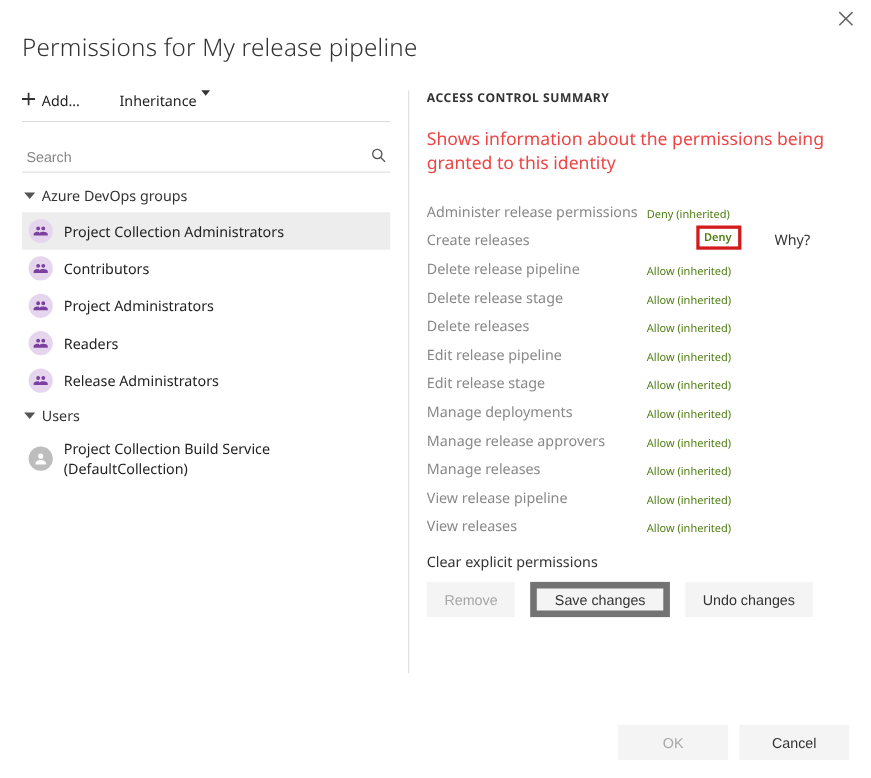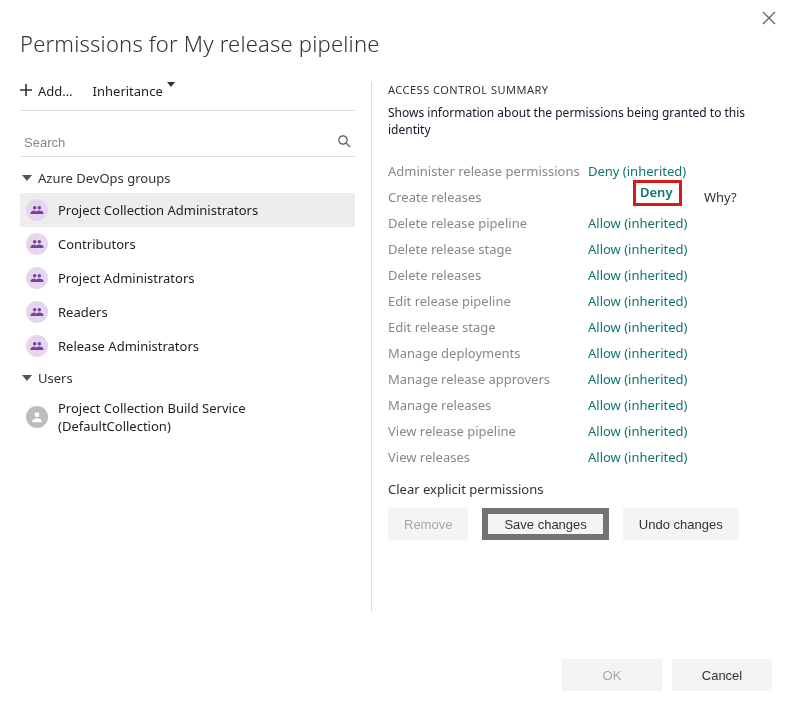--- a/index.html
+++ b/index.html
@@ -19,21 +19,21 @@
   .close-x { position:absolute; top:10px; right:16px; font-size:14px; color:#666; cursor:default; font-weight:300;}
   .title { font-size:22px; font-weight:300; color:#333; margin:16px 0 24px 0; letter-spacing:.2px;}
   .content-row { display:flex; height:530px; }
 
   
   .left { width:345px; display:flex; flex-direction:column; padding-right:10px; }
 
   .toolbar { display:flex; align-items:center; gap:20px; font-size:13px; color:#222; margin-bottom:6px;}
   .add-item { display:inline-flex; align-items:center; gap:6px; cursor:default;}
   .add-item svg { width:12px; height:12px; }
-  .inh { display:inline-flex; align-items:flex-start; gap:4px; cursor:default; color:#222;}
+  .inh { display:inline-flex; align-items:flex-start; gap:4px; cursor:default; color:#222;margin-left:16px;}
   .chev { display:inline-block; width:0;height:0;border-left:4px solid transparent;border-right:4px solid transparent;border-top:5px solid #333;}
 
   .hr { border:none; height:1px; background:#ddd; margin:4px 0 0 0;}
 
   .search-wrap { position:relative; margin:18px 0 6px 0;}
   .search-wrap input { width:100%; padding:6px 26px 6px 4px; border:none; border-bottom:1px solid #ddd; font-size:13px; outline:none;}
   .search-wrap input::placeholder { color:#888; }
   .search-ico { position:absolute; right:4px; top:5px; color:#555; pointer-events:none; }
 
   .list { flex:1; overflow:auto; }
@@ -45,27 +45,27 @@
   .avatar.purple { background:#e5d6ee; }
   .avatar.grey   { background:#bdbdbd; }
   .avatar svg { width:14px; height:14px; }
   .avatar.grey svg { fill:#fff; }
   .avatar.purple svg { fill:#7b3fa0; }
 
   
   .vline { width:1px; background:#ddd; margin:0 16px 0 6px; }
   .right { flex:1; display:flex; flex-direction:column; font-size:13px;}
 
-  .acs-h { letter-spacing:.5px; font-size:11px; font-weight:400; color:#333; }
-  .acs-sub { font-size:12px; color:#0f172a; margin-top:7px; }
+  .acs-h { letter-spacing:.5px; font-size:11px; font-weight:700; color:#333; }
+  .acs-sub { font-size:16px; color:#ef4444; margin-top:18px; }
 
   .perm-grid { margin-top:16px; }
   .perm-row { display:flex; align-items:flex-end; height:26px; }
   .perm-label { width:200px; color:#888; font-size:13px;}
-  .perm-val   { width:116px; color:#0f766e; font-size:13px;}
+  .perm-val   { width:116px; color:#4d7c0f; font-size:10px;}
   .perm-extra { color:#333; font-size:13px; }
 
   .redbox { border:3px solid #d41b1b; padding:0 6px 2px 4px; display:inline-block; font-weight:600;margin-left:45px;}
   .clear-txt { margin-top:14px; color:#333; font-size:13px;}
 
   .perm-btns { display:flex; gap:14px; margin-top:10px;}
   .btn { height:32px; background:#f4f4f4; border:none; font-size:13px; padding:0 16px; color:#333; cursor:default;}
   .btn.disabled { color:#a6a6a6; }
   .btn.save { border:6px solid #737373; font-weight:400; }
 

